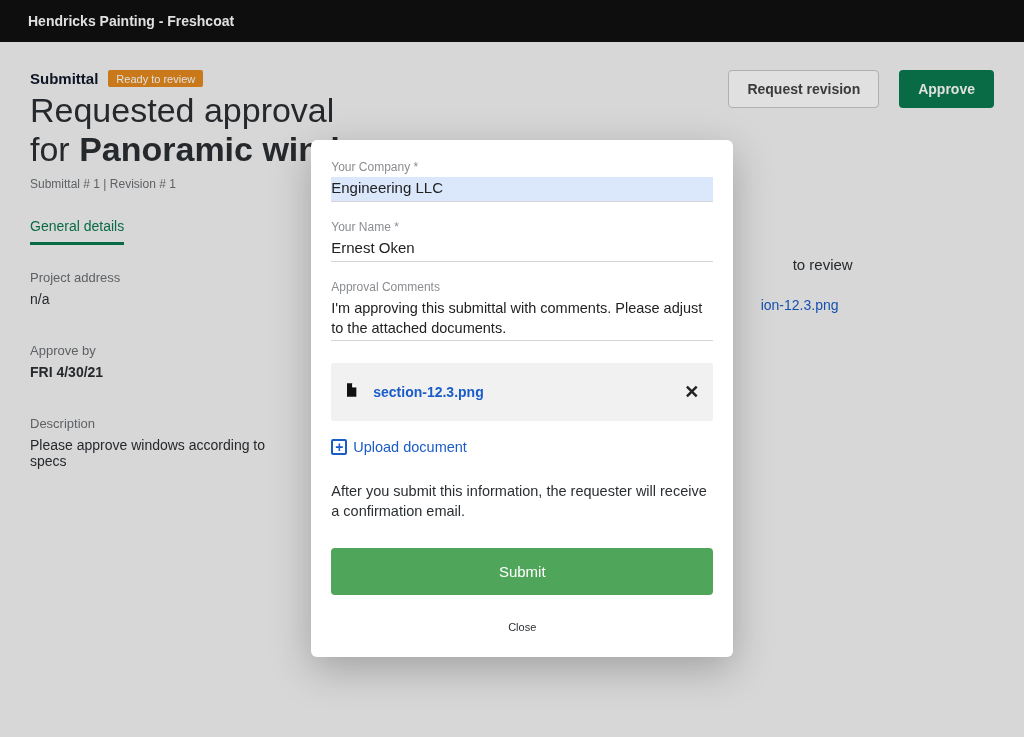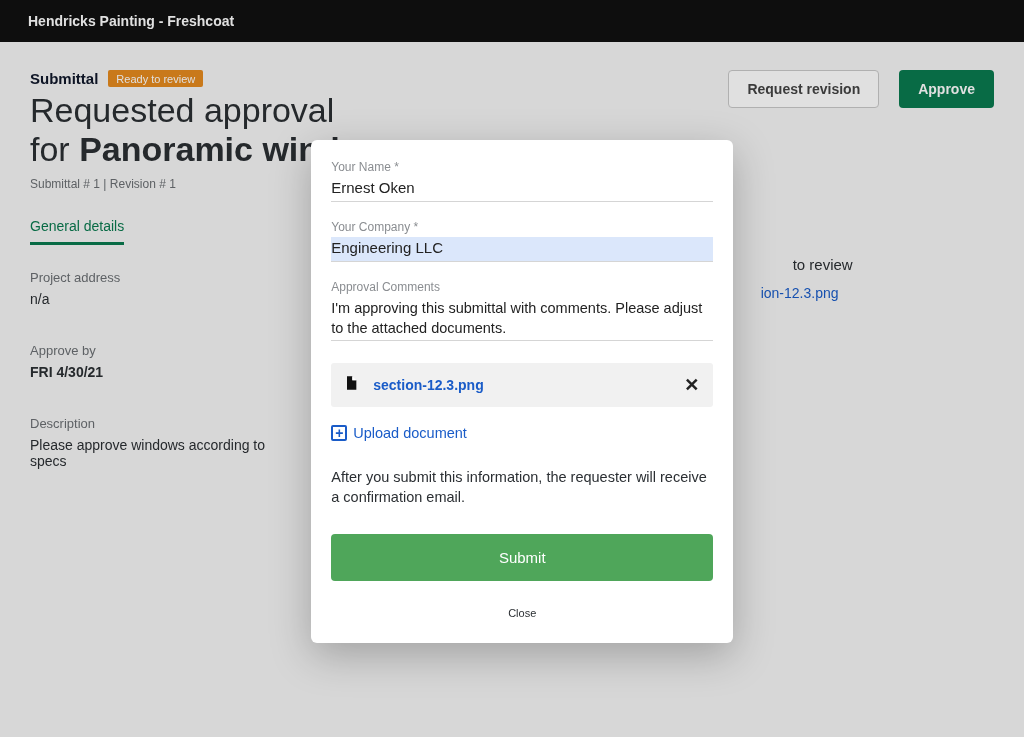--- a/index.html
+++ b/index.html
@@ -41,21 +41,21 @@
   .link-small { color: #1a5cc8; font-size: 14px; font-weight: 500; }
 
   
   .modal { position: absolute; top: 140px; left: 51.0%; transform: translateX(-50%); width: 422px; background: #fff; border-radius: 6px; box-shadow: 0 12px 40px rgba(0,0,0,0.25); padding: 20px 20px 18px 20px; z-index: 10; }
   .m-field { margin-bottom: 18px; }
   .m-label { color: #8a8d91; font-size: 12px; margin-bottom: 3px; }
   .m-input { width: 100%; border: none; border-bottom: 1px solid #d5d5d5; font-size: 15px; color: #222; padding: 2px 0 5px 0; background: transparent; outline: none; font-family: inherit; }
   .m-input.sel { background: #dbe7fb; }
   .m-text { width: 100%; border: none; border-bottom: 1px solid #d5d5d5; font-size: 14.5px; color: #222; padding: 2px 0 5px 0; line-height: 1.35; resize: none; font-family: inherit; outline: none; height: 44px; }
 
-  .attach-row { display: flex; align-items: center; background: #f1f1f1; border-radius: 3px; padding: 10px 12px; margin-top: 6px; }
+  .attach-row { display: flex; align-items: center; background: #f1f1f1; border-radius: 3px; padding: 17px 12px; margin-top: 6px; }
   .attach-row .doc-icon { width: 16px; height: 20px; margin-right: 14px; }
   .attach-row .fname { color: #1a5cc8; font-size: 14px; font-weight: 600; flex: 1; }
   .attach-row .x { font-size: 18px; font-weight: 700; color: #222; cursor: pointer; padding: 0 2px; }
 
   .upload-row { display: flex; align-items: center; gap: 6px; color: #1a5cc8; font-size: 14.5px; font-weight: 400; margin-top: 18px; cursor: pointer; }
   .upload-row .plus { width: 16px; height: 16px; border: 2px solid #1a5cc8; border-radius: 2px; display: inline-flex; align-items: center; justify-content: center; font-size: 14px; line-height: 1; font-weight: 800; }
 
   .info-text { color: #2b2f33; font-size: 14.5px; line-height: 1.4; margin-top: 26px; }
 
   .submit-btn { width: 100%; background: #4fa65a; color: #fff; font-size: 15px; font-weight: 500; border: none; border-radius: 4px; padding: 15px 0; margin-top: 26px; cursor: pointer; }
@@ -104,35 +104,35 @@
         <div class="value strong">FRI 4/30/21</div>
       </div>
       <div class="field">
         <div class="label">Description</div>
         <div class="value">Please approve windows according to specs</div>
       </div>
     </div>
     <div class="col"></div>
     <div class="col" style="text-align:left; padding-left:160px;">
       <div class="truncated-right" style="margin-top:-14px;">to review</div>
-      <div class="link-small" style="margin-top:12px;padding-left:8px;">ion-12.3.png</div>
+      <div class="link-small" style="margin-top:24px;padding-left:8px;">ion-12.3.png</div>
     </div>
   </div>
 </div>
 
 <div class="scrim"></div>
 
 <div class="modal">
   <div class="m-field">
+    <div class="m-label">Your Company *</div>
+    <input class="m-input sel" type="text" value="Engineering LLC" style="">
+  </div>
+  <div class="m-field">
     <div class="m-label">Your Name *</div>
     <input class="m-input" type="text" value="Ernest Oken" style="">
-  </div>
-  <div class="m-field">
-    <div class="m-label">Your Company *</div>
-    <input class="m-input sel" type="text" value="Engineering LLC" style="">
   </div>
   <div class="m-field">
     <div class="m-label">Approval Comments</div>
     <textarea class="m-text" style="">I'm approving this submittal with comments. Please adjust to the attached documents.</textarea>
   </div>
 
   <div class="attach-row">
     <span>
       <svg class="doc doc-icon" viewBox="0 0 24 24" width="16" height="20">
           <path d="M6 2h8l6 6v14H6z M14 2v6h6" fill="#111"></path>

